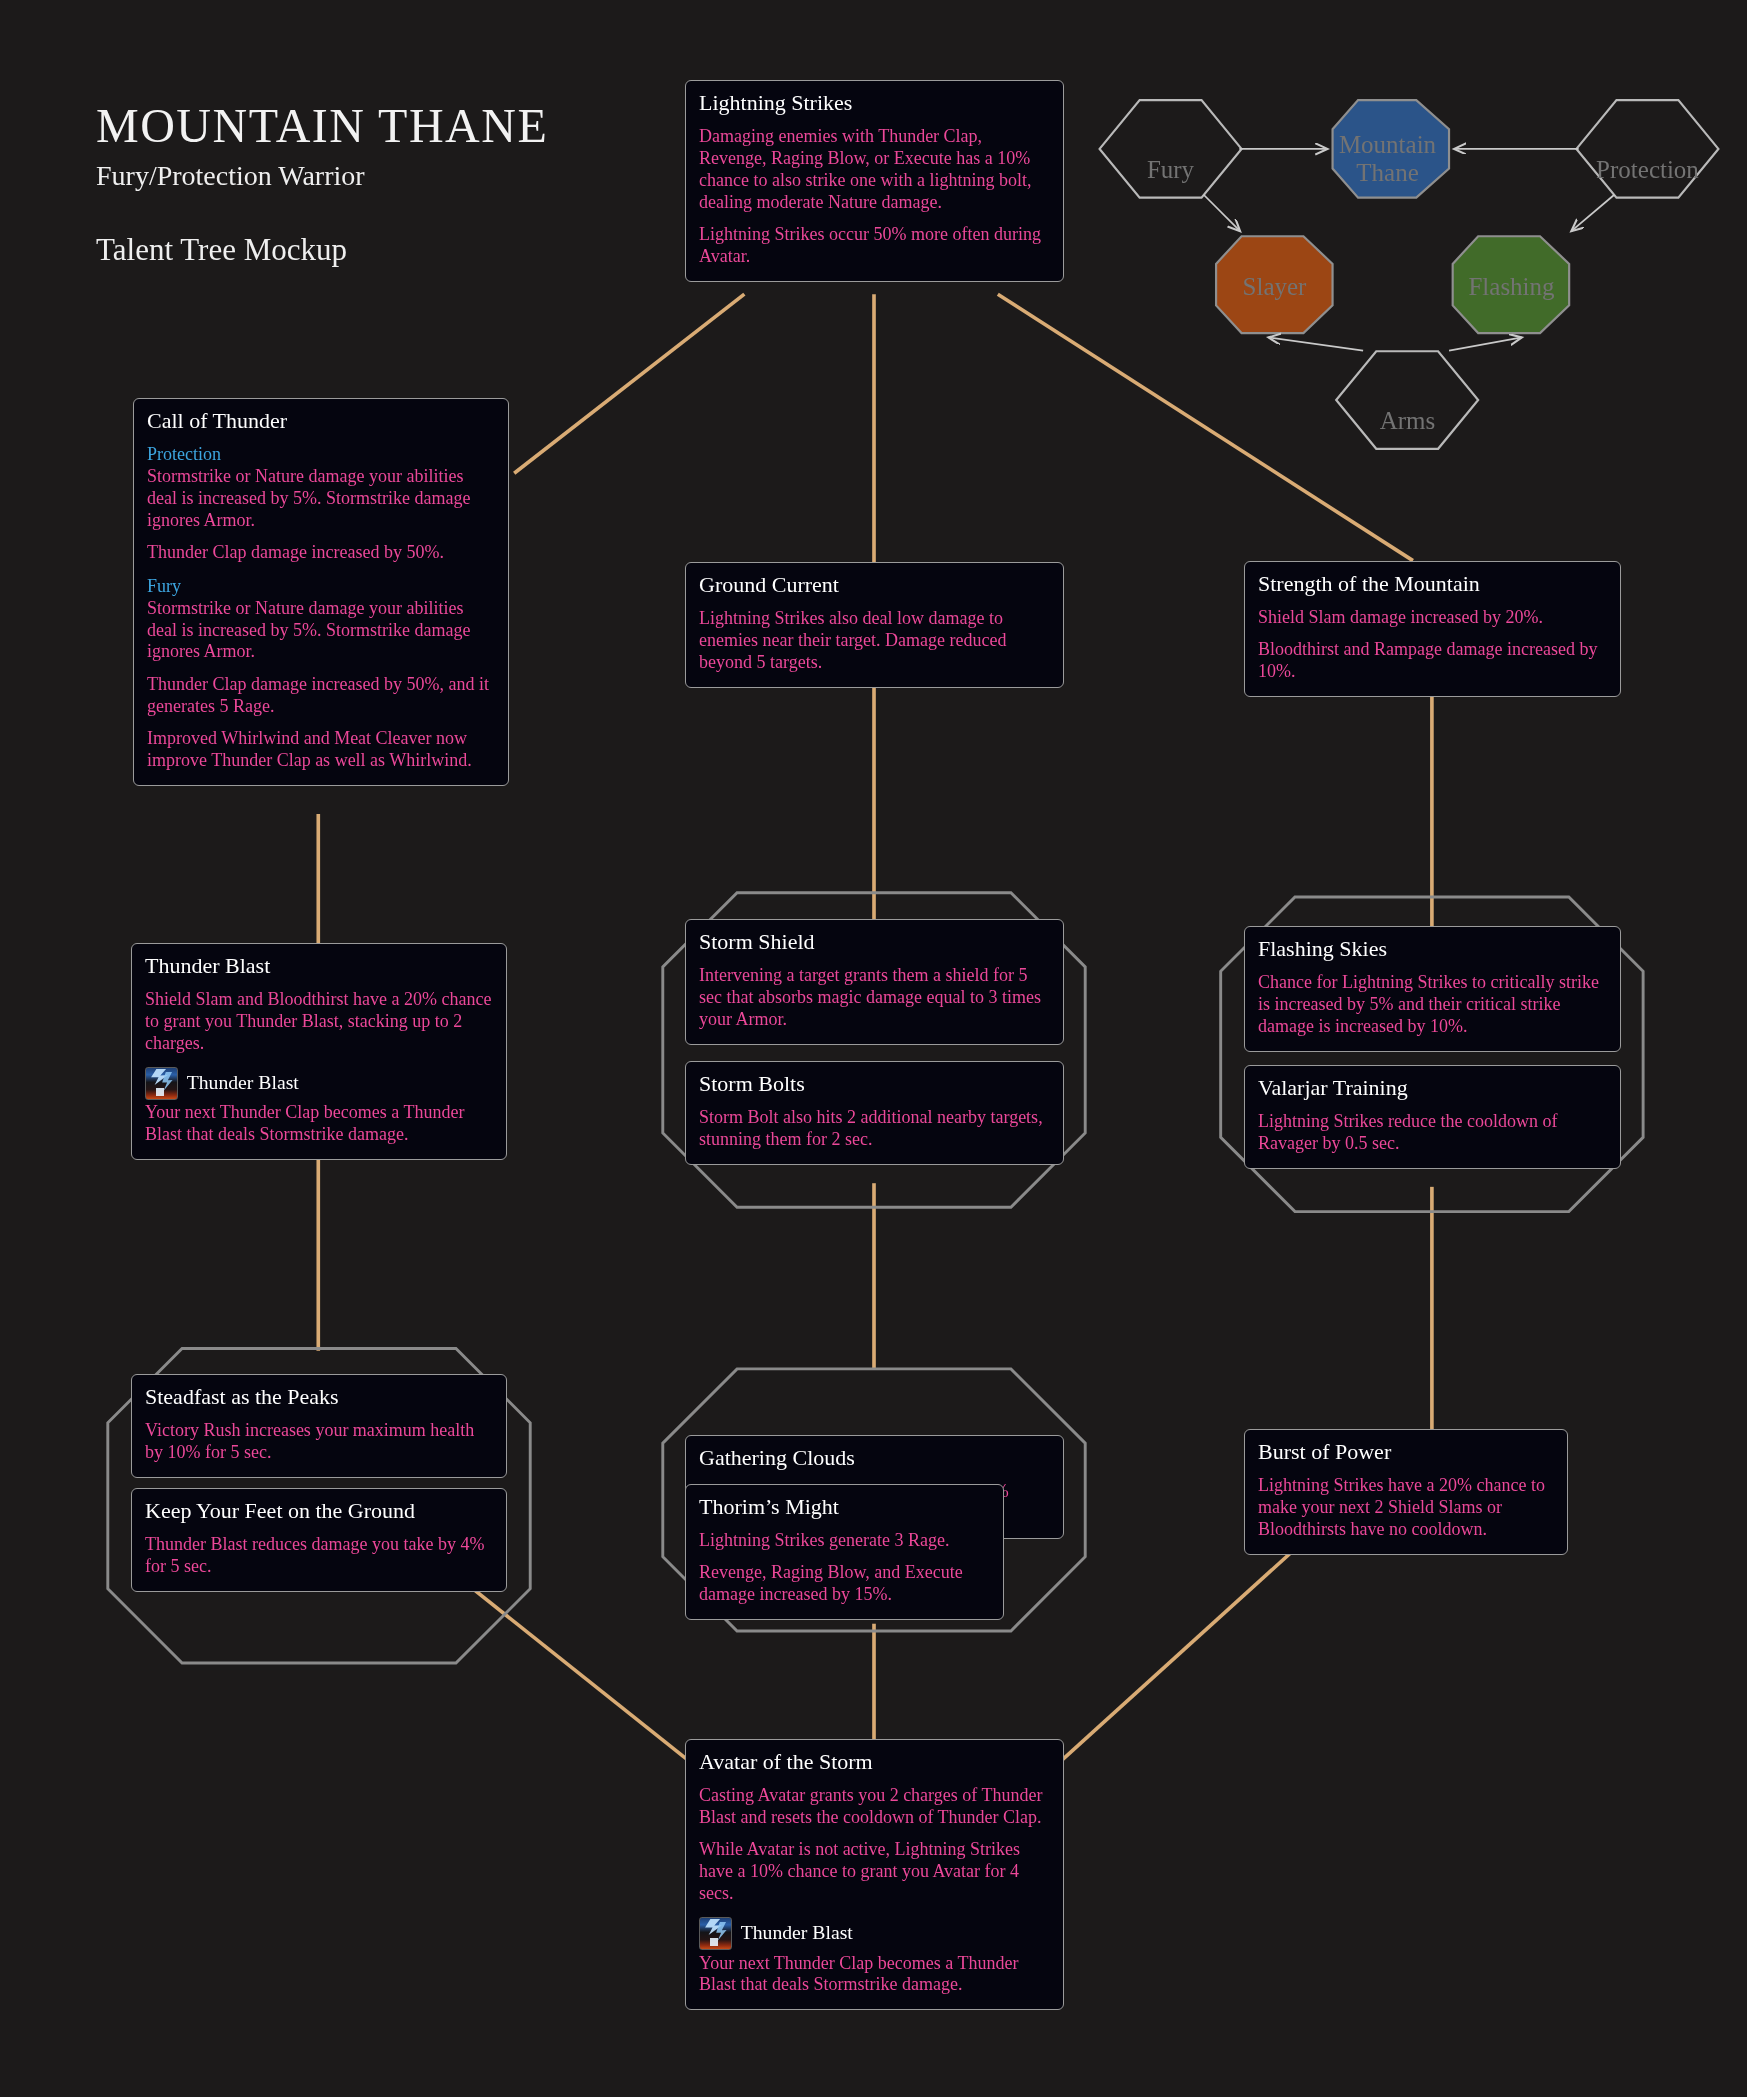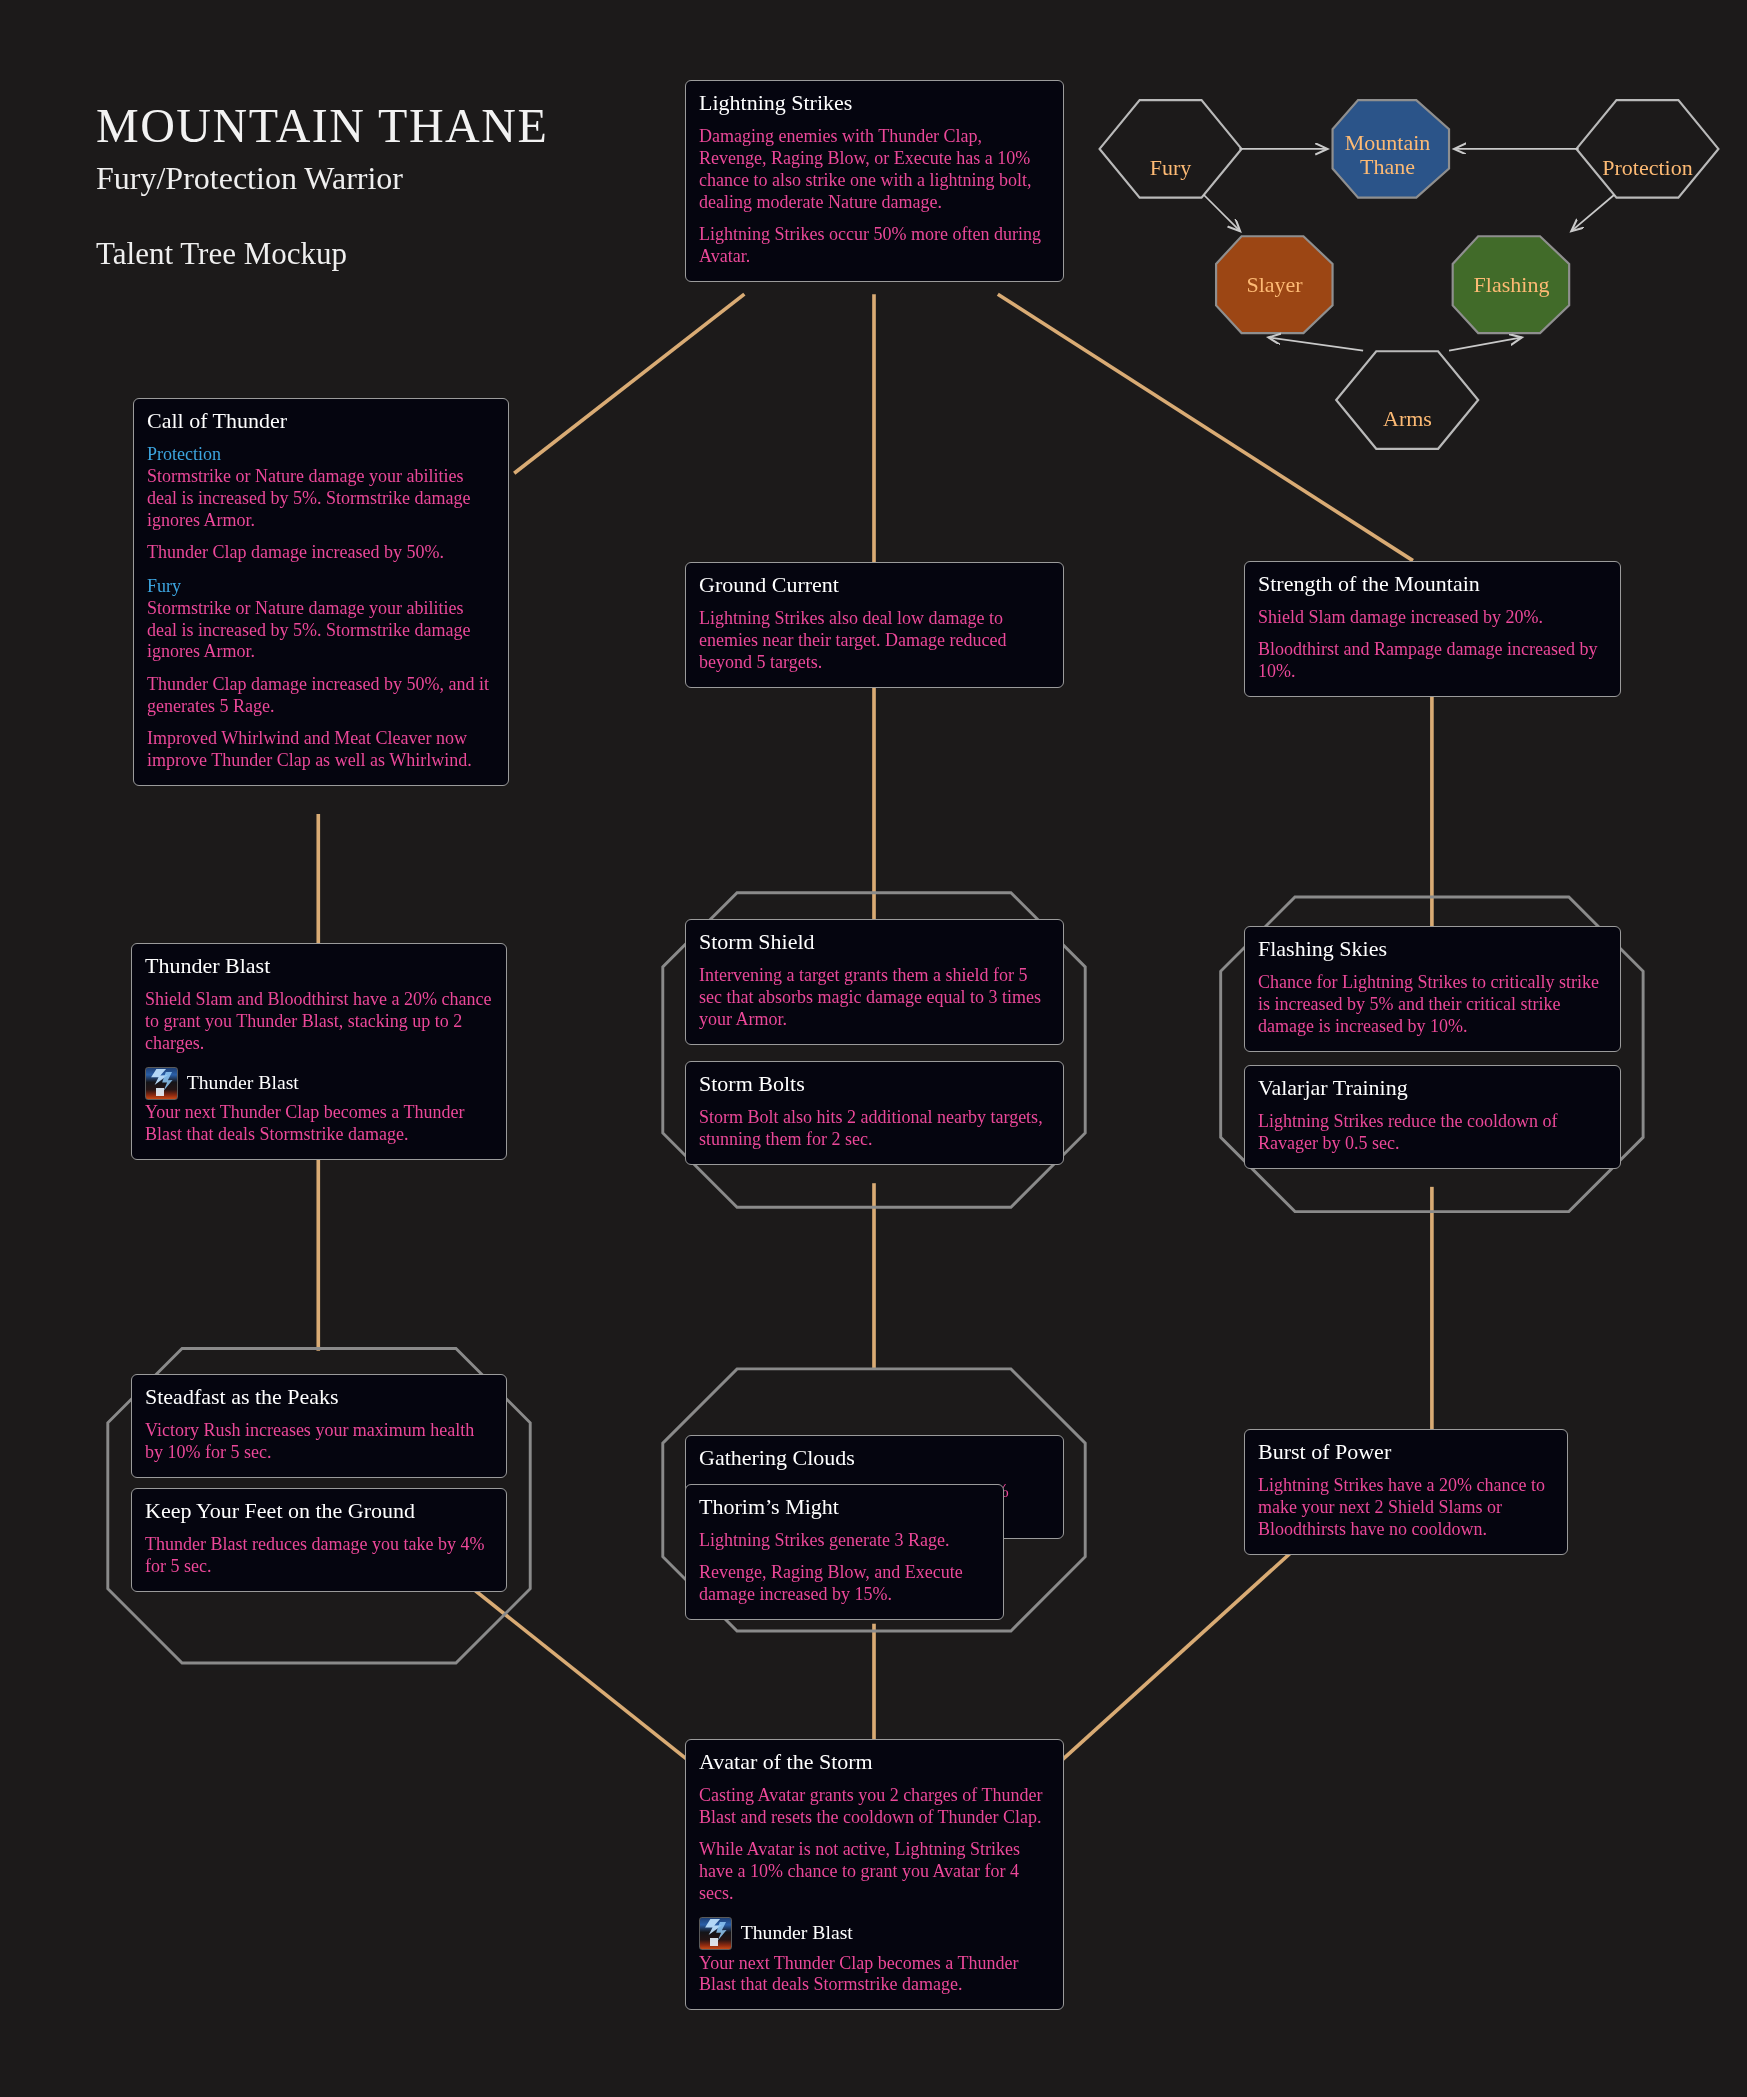--- a/index.html
+++ b/index.html
@@ -3,21 +3,21 @@
 <meta charset="utf-8">
 <style>
   html,body{margin:0;padding:0;background:#1c1a1a;}
   #stage{position:relative;width:1748px;height:2097px;background:#1c1a1a;
          font-family:"Liberation Serif",serif;overflow:hidden;}
 
   
   #title-block{position:absolute;left:96px;top:102px;}
   #main-title{font-size:48px;color:#f2f2f2;letter-spacing:1.5px;line-height:1.0;
               font-family:"Liberation Serif",serif;font-weight:400;}
-  #sub-title{font-size:32px;color:#efefef;margin-top:11.7px;line-height:1.0;}
+  #sub-title{font-size:28px;color:#efefef;margin-top:11.7px;line-height:1.0;}
   #mockup-label{font-size:31px;color:#efefef;margin-top:44px;line-height:1.0;}
 
   
   #wires{position:absolute;left:0;top:0;width:1748px;height:2097px;}
 
   
   .node{position:absolute;background:#05050f;border:1.5px solid #9b9b9b;
         border-radius:6px;box-sizing:border-box;padding:10.2px 13px 13px 13px;z-index:5;}
   .node .ttl{color:#ffffff;font-size:22px;line-height:1.05;margin:0 0 4.4px 0;
              font-family:"Liberation Serif",serif;}
@@ -42,22 +42,22 @@
            background:#8fc8f5;
            clip-path:polygon(40% 0%,88% 0%,56% 44%,92% 42%,22% 100%,50% 56%,12% 56%);
            opacity:.85;}
   .ab-icon .spark{position:absolute;left:10.2px;bottom:2.9px;width:8px;height:8px;
            background:#e8f4ff;opacity:.9;}
   .ab-name{color:#ffffff;font-size:19.7px;line-height:1;font-family:"Liberation Serif",serif;}
   .ability + p{margin-top:2.9px;}
 
   
   #legend{position:absolute;left:1085px;top:87px;width:648px;height:364px;}
-  .hexlabel{position:absolute;width:100%;text-align:center;color:#fdba74;
-            font-size:22px;line-height:1.1;font-family:"Liberation Serif",serif;
+  .hexlabel{position:absolute;width:100%;text-align:center;color:#737373;
+            font-size:25px;line-height:1.1;font-family:"Liberation Serif",serif;
             pointer-events:none;}
 </style>
 </head>
 <body>
 
 <div id="stage">
 
   <svg id="wires" viewBox="0 0 2400 2880" preserveAspectRatio="none">
     <g stroke="#d9ab74" stroke-width="5" fill="none" stroke-linecap="butt">
 

